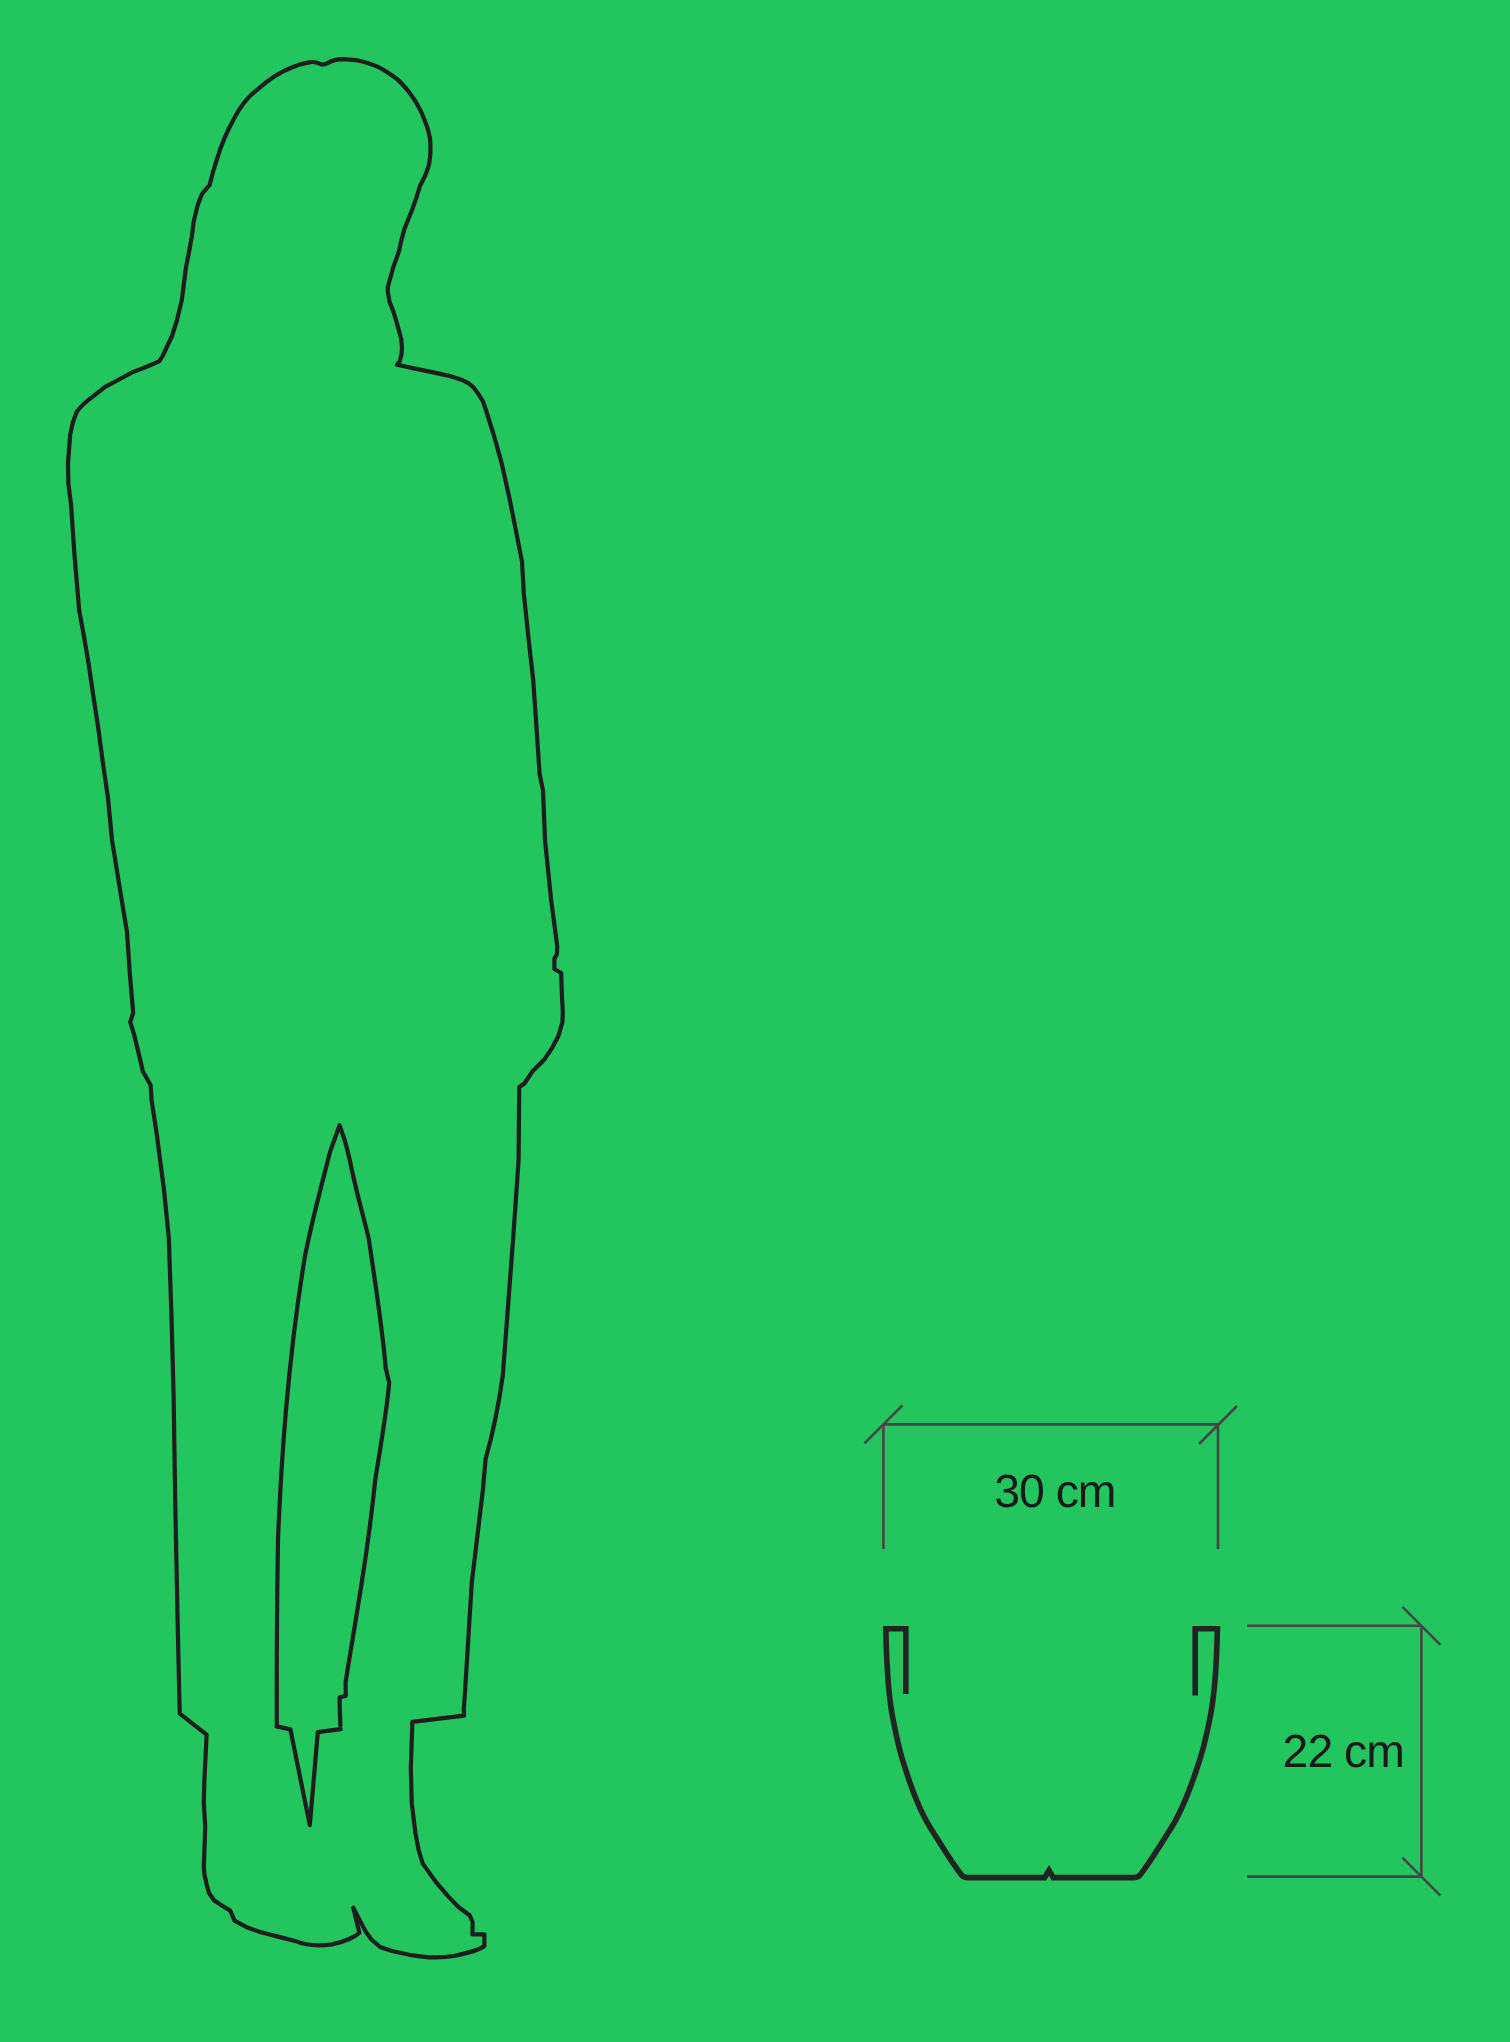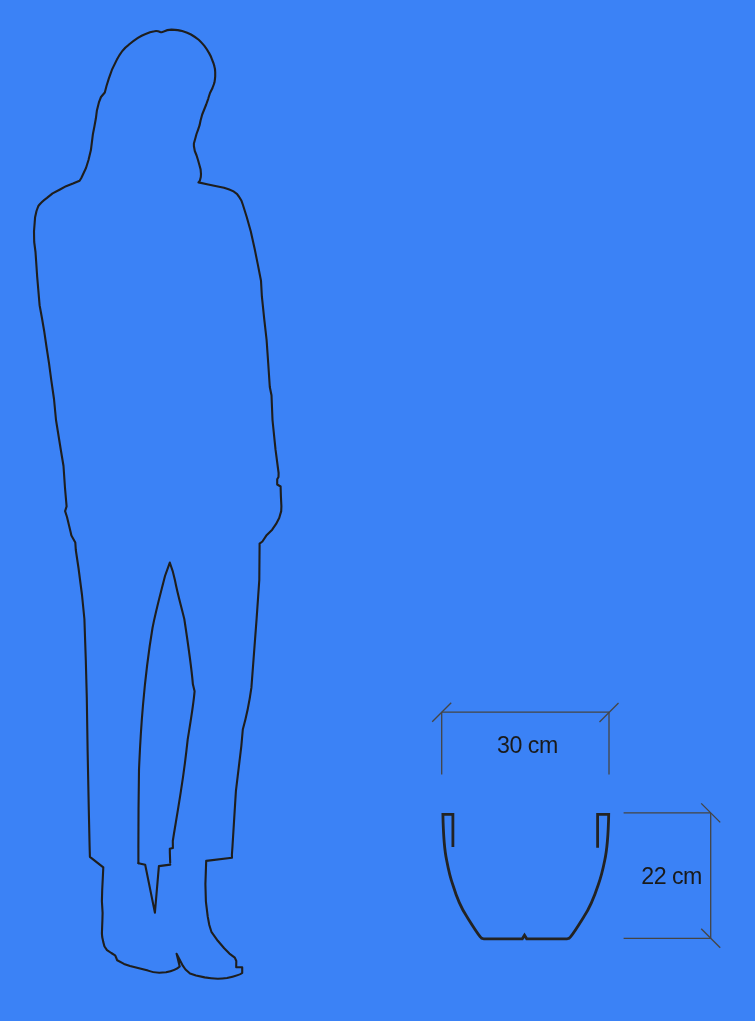--- a/index.html
+++ b/index.html
@@ -1,16 +1,16 @@
 <!DOCTYPE html>
 <html><head>
 <meta charset="utf-8">
 <style>
   html,body{margin:0;padding:0;background:#ffffff;}
-  .canvas{position:relative;width:755px;height:1021px;background:#3b82f6;overflow:hidden;
+  .canvas{position:relative;width:755px;height:1021px;background:#22c55e;overflow:hidden;
           font-family:"Liberation Sans", sans-serif;}
   svg{position:absolute;left:0;top:0;}
 </style>
 </head>
 <body>
 <div class="canvas">
 <svg width="755" height="1021" viewBox="0 0 755 1021" fill="none">
 
   <g stroke="#1e1e1e" stroke-width="2.1" stroke-linejoin="round" stroke-linecap="round" fill="none">
     <path d="

